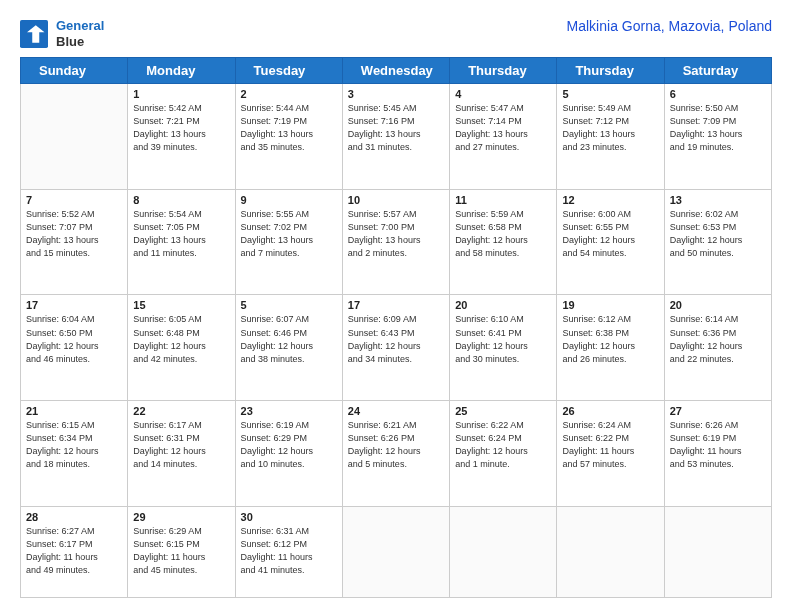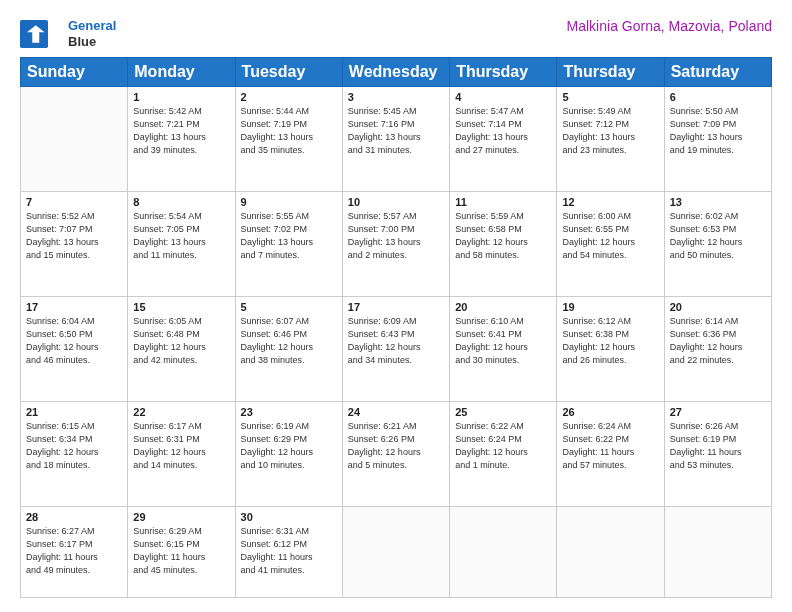--- a/index.html
+++ b/index.html
@@ -19,21 +19,21 @@
     }
     .header {
       display: flex;
       justify-content: space-between;
       align-items: flex-start;
       margin-bottom: 8px;
     }
     .logo {
       display: flex;
       align-items: center;
-      gap: 20px;
+      gap: 8px;
     }
     .logo-text {
       font-size: 13px;
       line-height: 1.2;
       color: #333;
       font-weight: bold;
     }
     .logo-text span {
       color: #1a6bbf;
     }
@@ -45,36 +45,36 @@
       text-align: right;
     }
     .month-title {
       font-size: 32px;
       font-weight: normal;
       color: #222;
       line-height: 1.1;
     }
     .location {
       font-size: 14px;
-      color: #a21caf;
+      color: #1d4ed8;
     }
     .calendar {
       flex: 1;
       border: 1px solid #ccc;
       border-collapse: collapse;
       width: 100%;
       table-layout: fixed;
     }
     .calendar th {
       background-color: #2176c7;
       color: #fff;
-      font-size: 16px;
+      font-size: 13px;
       font-weight: bold;
       text-align: left;
-      padding: 5px 6px;
+      padding: 5px 18px;
       border: 1px solid #1a63b0;
     }
     .calendar td {
       vertical-align: top;
       border: 1px solid #ccc;
       padding: 4px 5px;
       font-size: 9.5px;
       color: #333;
       height: 88px;
     }

